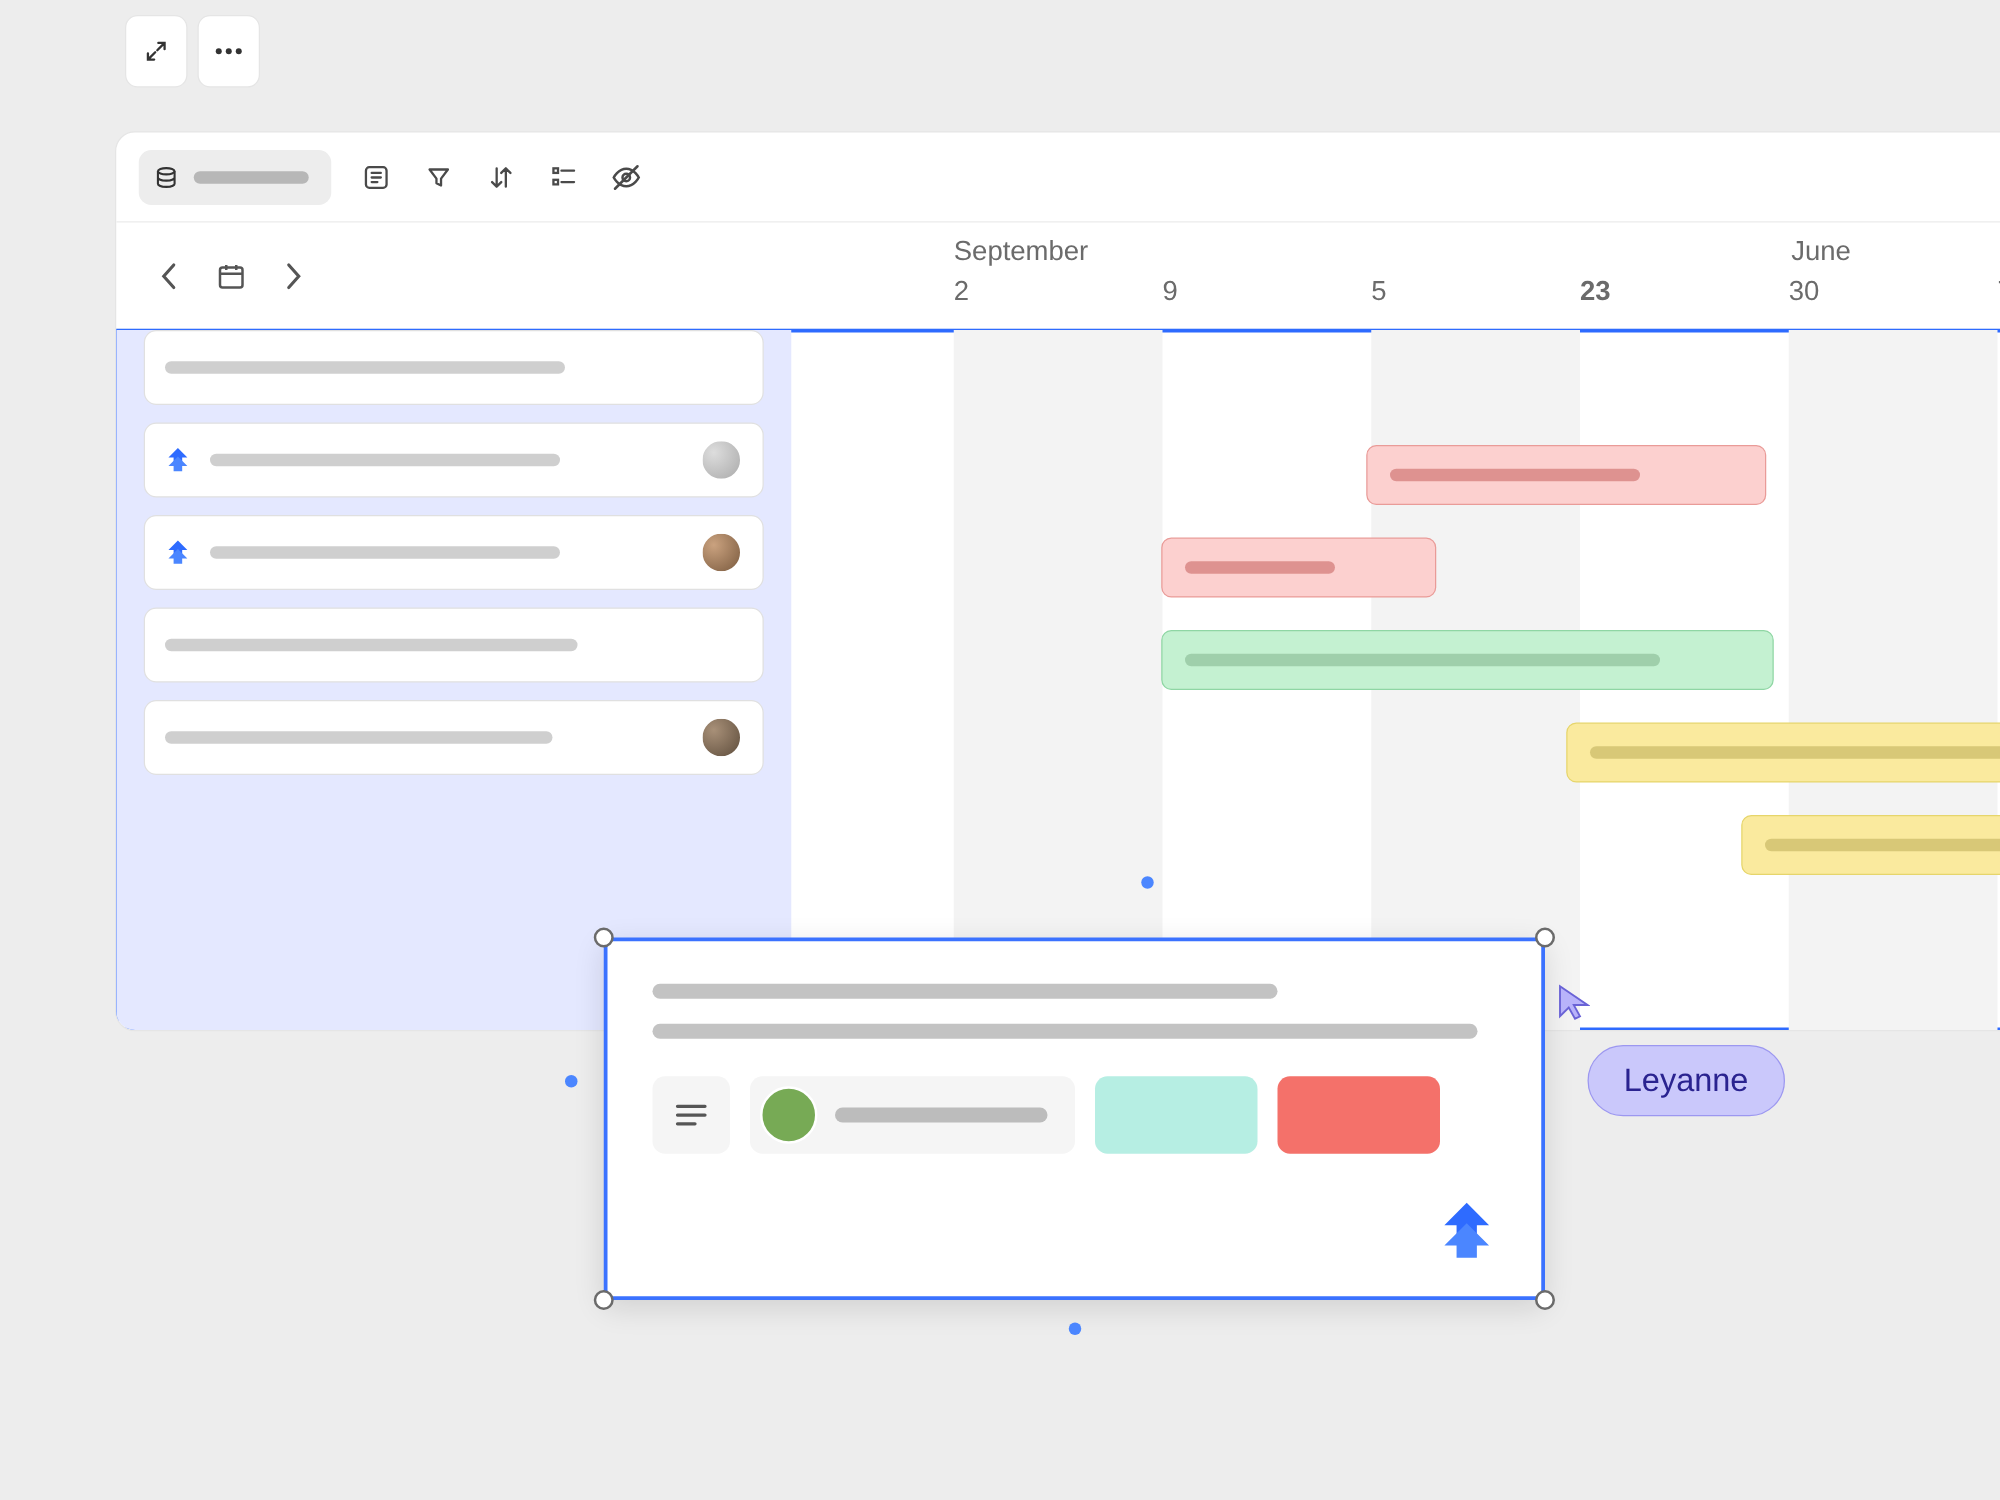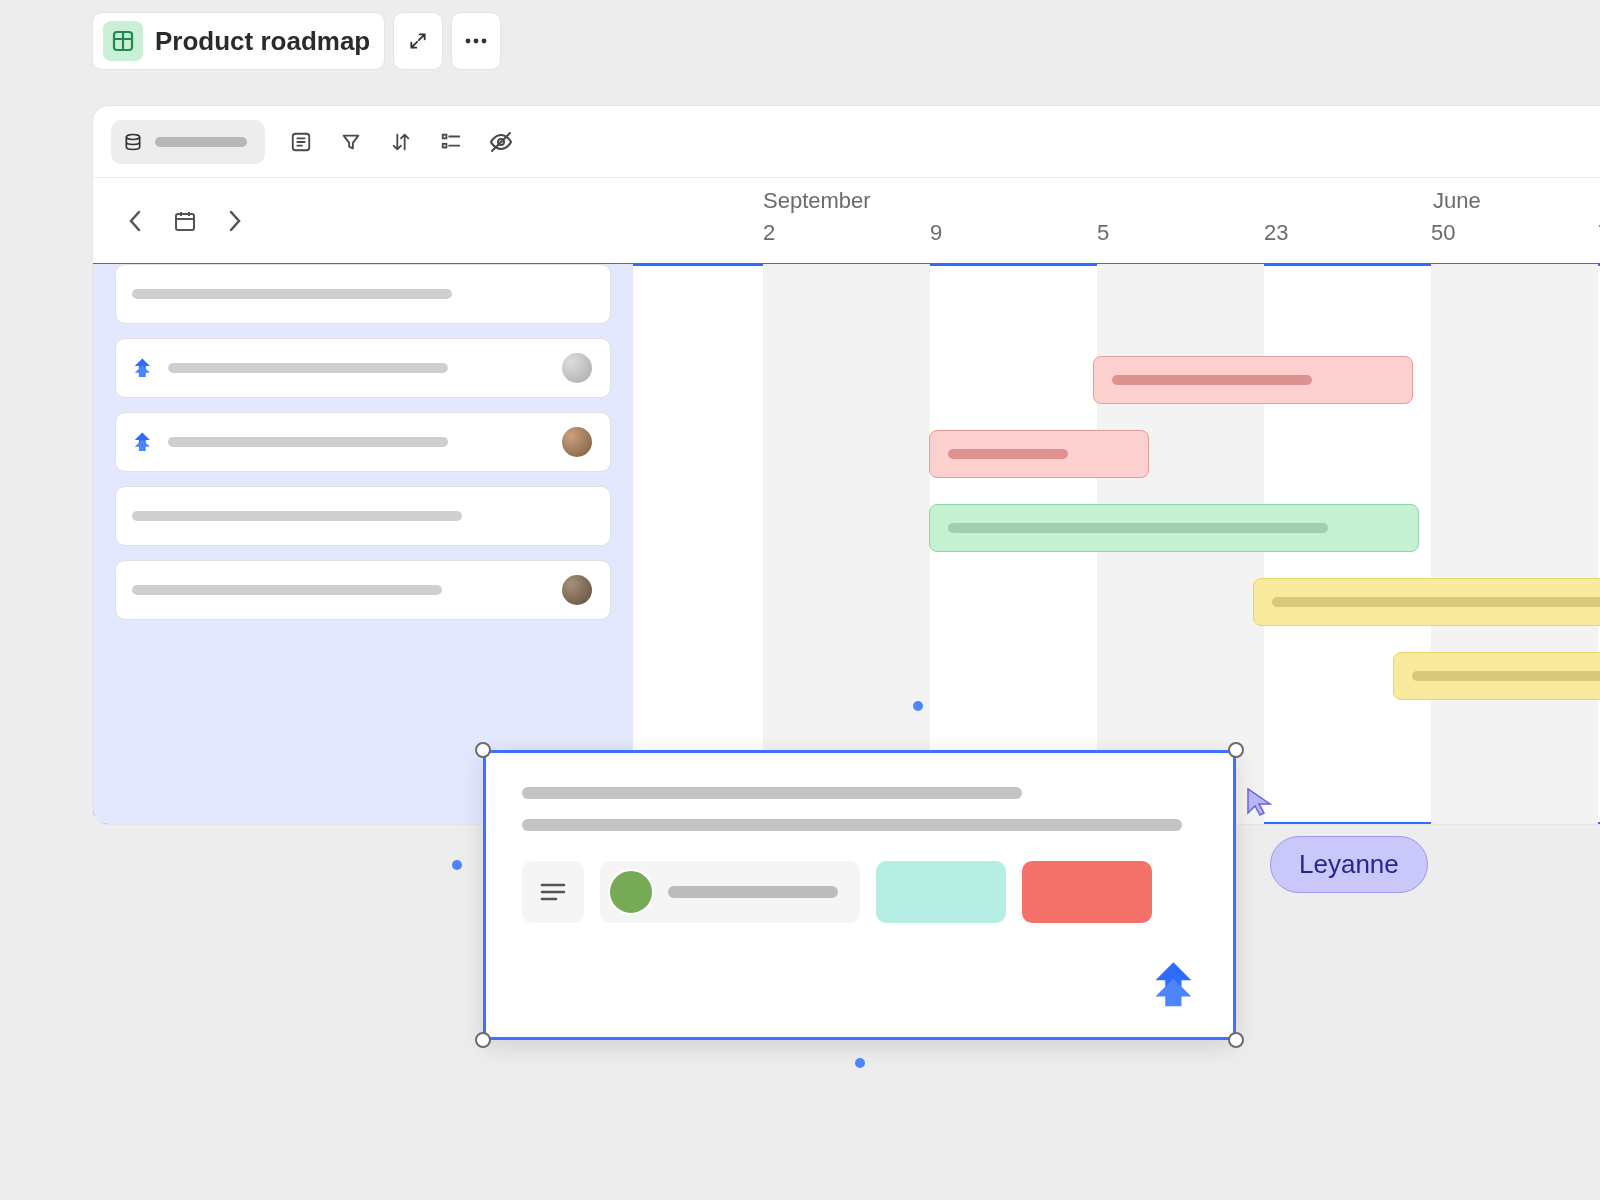--- a/index.html
+++ b/index.html
@@ -224,29 +224,20 @@
   .av.a2{background:radial-gradient(circle at 30% 30%, #caa27f, #7a5a3e);}
   .av.a3{background:radial-gradient(circle at 30% 30%, #a89078, #5e4d3c);}
   .av.big{background:radial-gradient(circle at 30% 30%, #b98860, #5a3d28);}
 
   svg { display:block; }
 </style>
 </head>
 <body>
 
 <div class="titlebar">
-  <div class="titlechip">
-    <span class="db-icon">
-      <svg width="24" height="24" viewBox="0 0 24 24" fill="none">
-        <rect x="3" y="3" width="18" height="18" rx="3" stroke="#1f8a4c" stroke-width="2.2"></rect>
-        <path d="M3 10h18M12 3v18" stroke="#1f8a4c" stroke-width="2.2"></path>
-      </svg>
-    </span>
-    <span class="title">Product roadmap</span>
-  </div>
   <div class="titlebtn">
     <svg width="20" height="20" viewBox="0 0 24 24" fill="none">
       <path d="M14 4h6v6M10 20H4v-6M20 4l-7 7M4 20l7-7" stroke="#333" stroke-width="2.2" stroke-linecap="round"></path>
     </svg>
   </div>
   <div class="titlebtn">
     <svg width="22" height="6" viewBox="0 0 22 6">
       <circle cx="3" cy="3" r="2.4" fill="#333"></circle>
         <circle cx="11" cy="3" r="2.4" fill="#333"></circle>
         <circle cx="19" cy="3" r="2.4" fill="#333"></circle>
@@ -316,22 +307,22 @@
           </svg>
         </span>
     </div>
     <div id="month-labels"></div>
     <div id="tick-labels"></div>
   <span class="month-label" style="left: 670px;">September</span>
       <span class="month-label" style="left: 1340px;">June</span>
       <span class="tick" style="left: 670px;">2</span>
       <span class="tick" style="left: 837px;">9</span>
       <span class="tick" style="left: 1004px;">5</span>
-      <span class="tick" style="left: 1171px;">23</span>
-      <span class="tick" style="left: 1338px;">50</span>
+      <span class="tick" style="left: 1171px; font-weight: bold;">23</span>
+      <span class="tick" style="left: 1338px;">30</span>
       <span class="tick" style="left: 1505px;">7</span>
     </div>
 
   <div class="body selected">
 
     <div class="cols">
       <div class="col" style="width:540px"></div>
       <div class="col" style="width:130px"></div>
       <div class="col shade" style="width:167px"></div>
       <div class="col" style="width:167px"></div>

